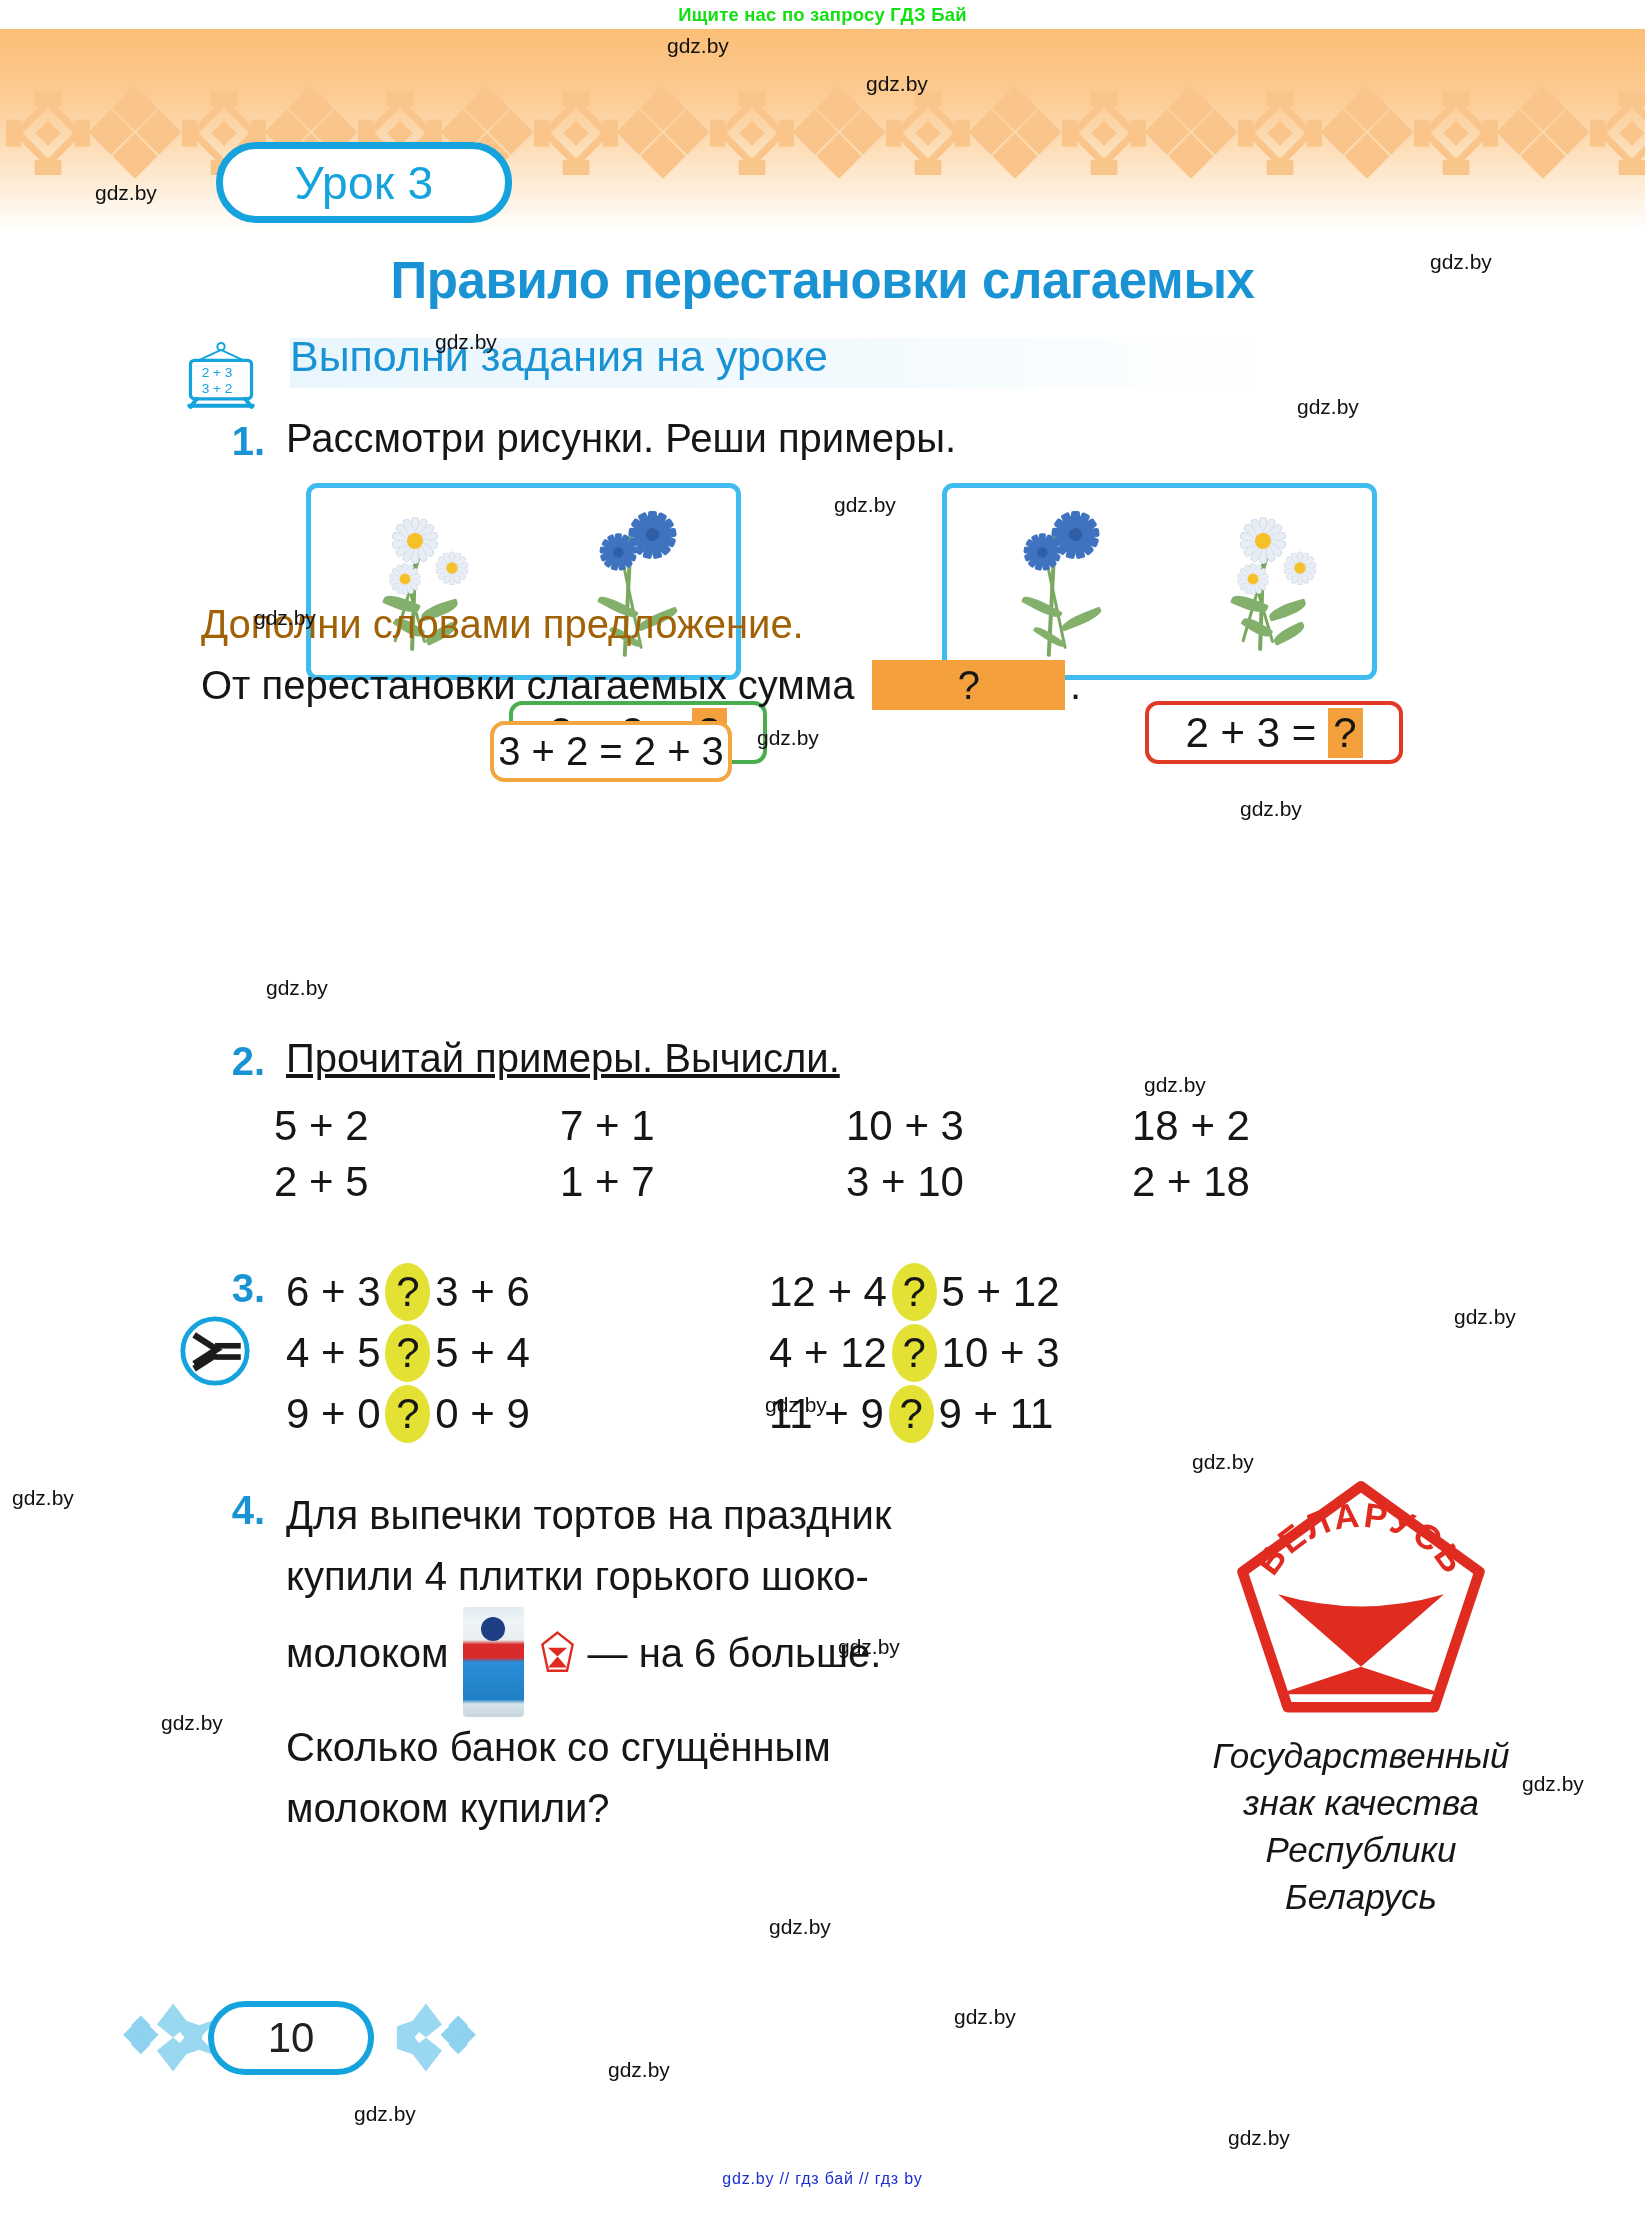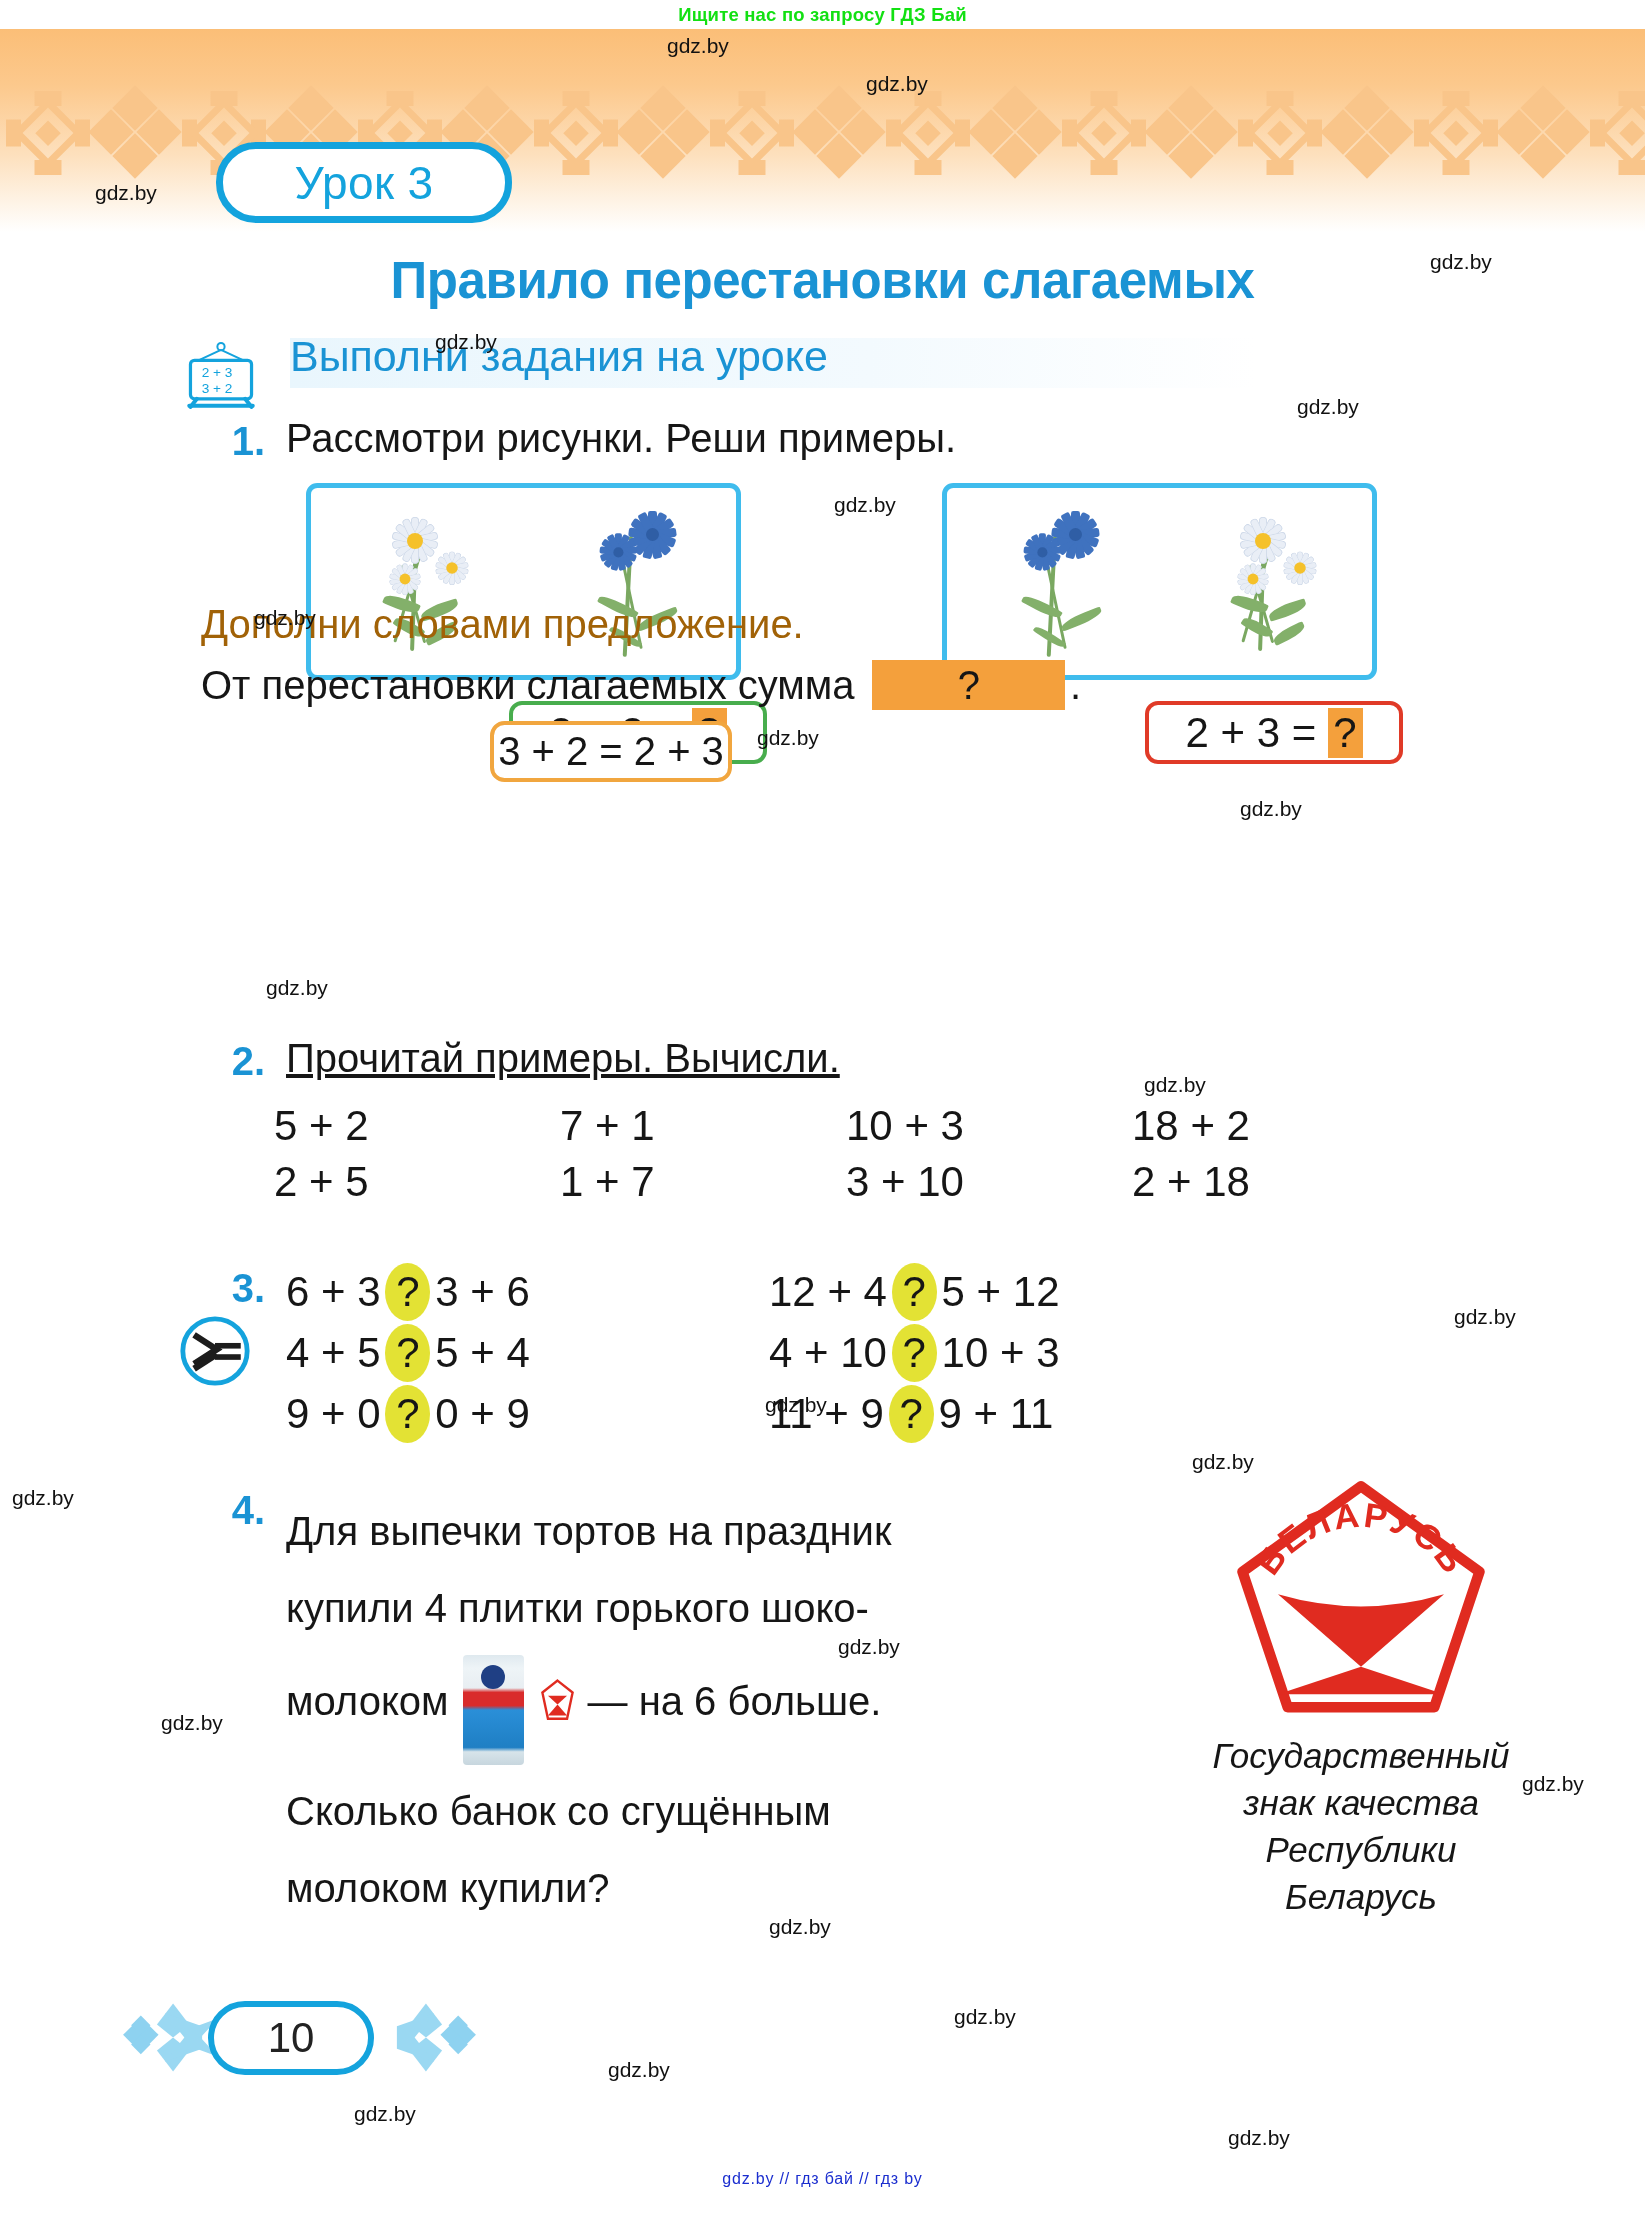--- a/index.html
+++ b/index.html
@@ -191,21 +191,21 @@
   .q-ellipse {
     width:45px; height:58px; border-radius:50%; background:#e3e234;
     display:inline-flex; align-items:center; justify-content:center;
     margin:0 4.8px; color:#161616; font-size:42px; flex:none;
   }
 
   
   #task4 { left:201px; top:1488px; width:854px; }
   .t4-body { position:absolute; left:85px; top:-3.2px; width:838px;
              font-size:40px; line-height:61px; color:#161616; }
-  .t4-line { display:block; white-space:nowrap;margin-top:16px; }
+  .t4-line { display:block; white-space:nowrap; }
 
   .choco {
     display:inline-block; vertical-align:-47px; width:48px; height:103px;
     background:linear-gradient(180deg,#4b3026 0%, #5a392c 16%, #efe6dc 20%, #e4d5c4 62%, #5a392c 66%, #3d251c 100%);
     border-radius:2.4px; position:relative; margin:0 3.2px;
   }
   .choco::after {
     content:""; position:absolute; left:50%; top:42%; width:21px; height:27px;
     margin-left:-10.5px; background:#c9a87c; border-radius:3.2px;
   }
@@ -659,21 +659,21 @@
         </span>
       </div>
       <div class="cmp-row">
         <span class="cmp-left">
           <span>4 + 5</span>
           <span class="q-ellipse">?</span>
           <span>5 + 4</span>
         </span>
         <span class="cmp-gapA"></span>
         <span class="cmp-right">
-          <span>4 + 10</span>
+          <span>4 + 12</span>
           <span class="q-ellipse">?</span>
           <span>10 + 3</span>
         </span>
       </div>
       <div class="cmp-row">
         <span class="cmp-left">
           <span>9 + 0</span>
           <span class="q-ellipse">?</span>
           <span>0 + 9</span>
         </span>

